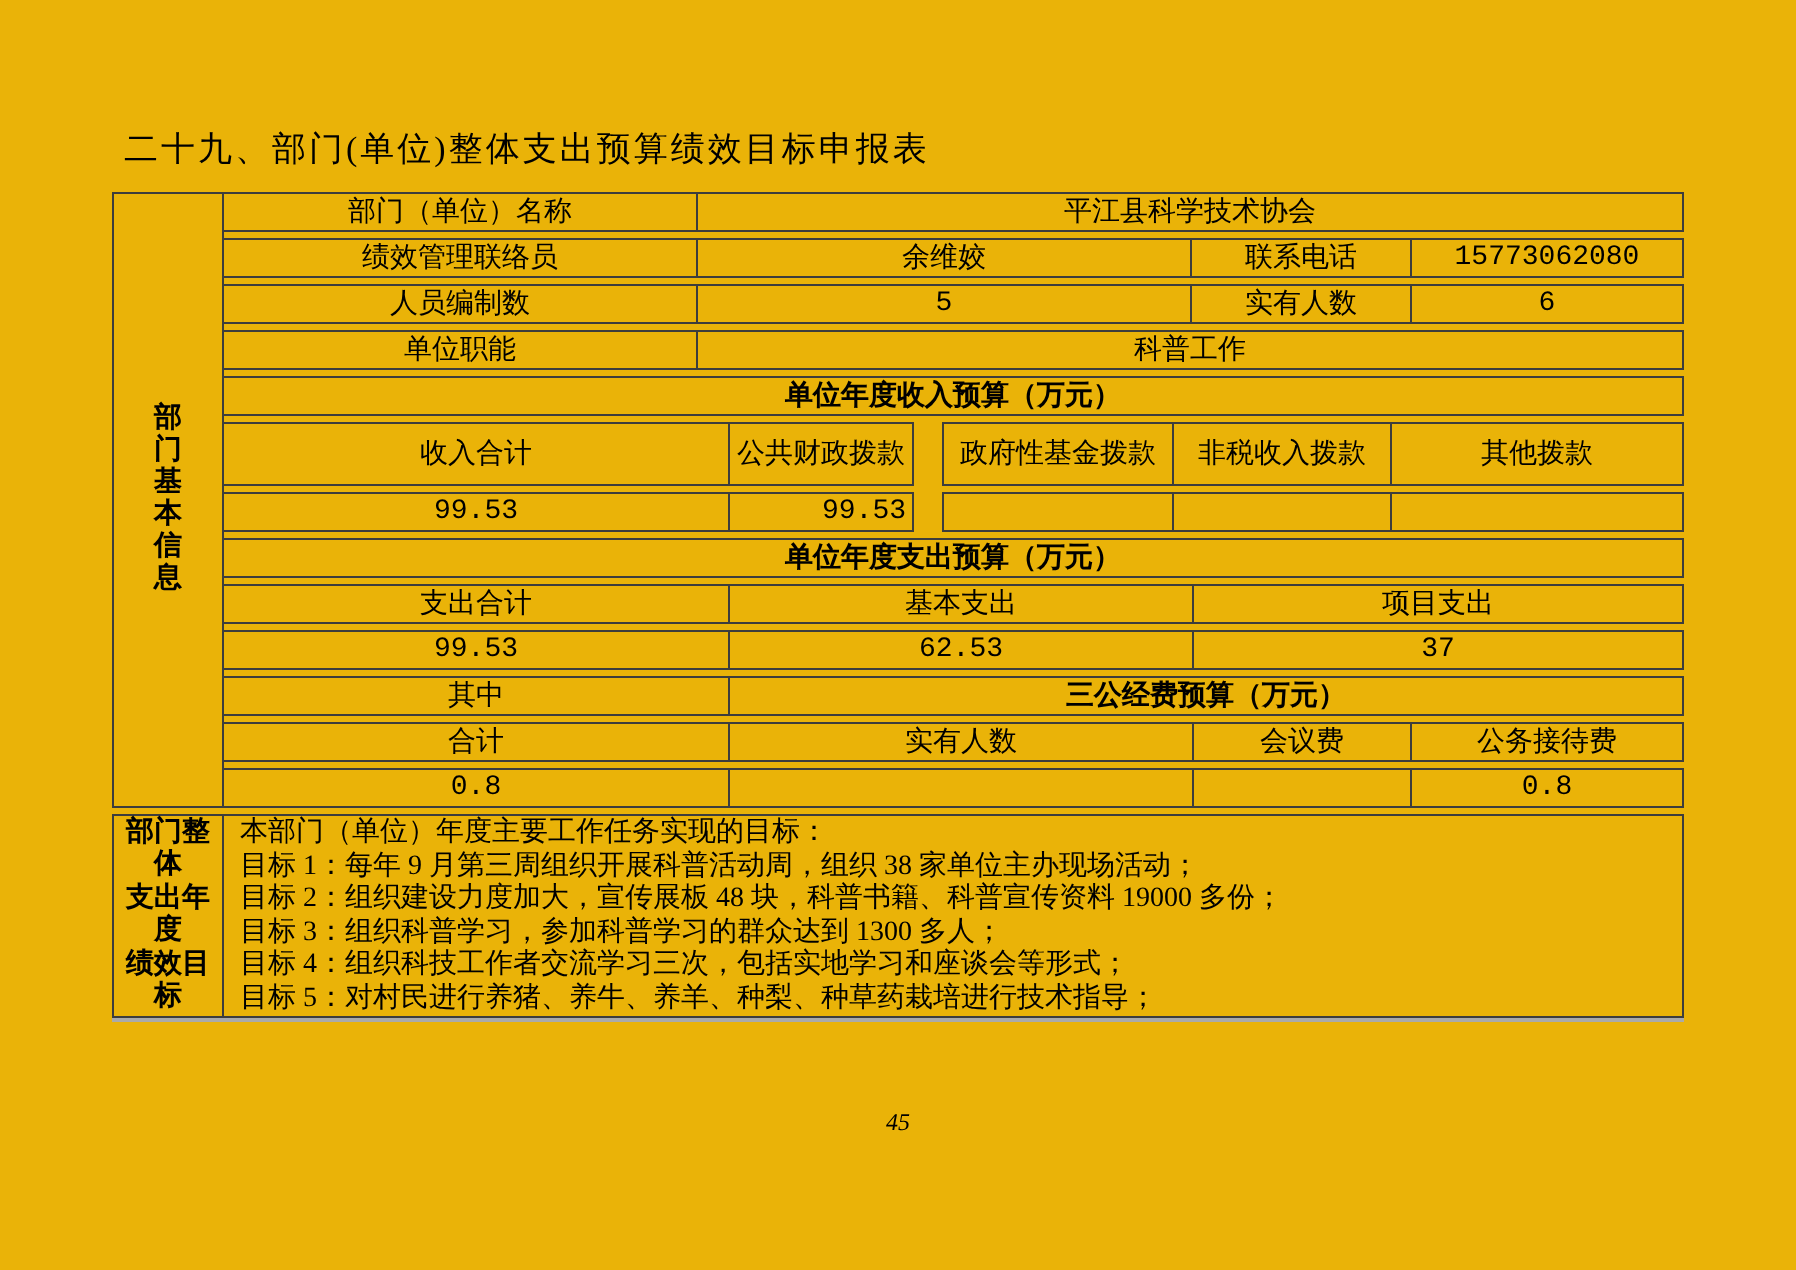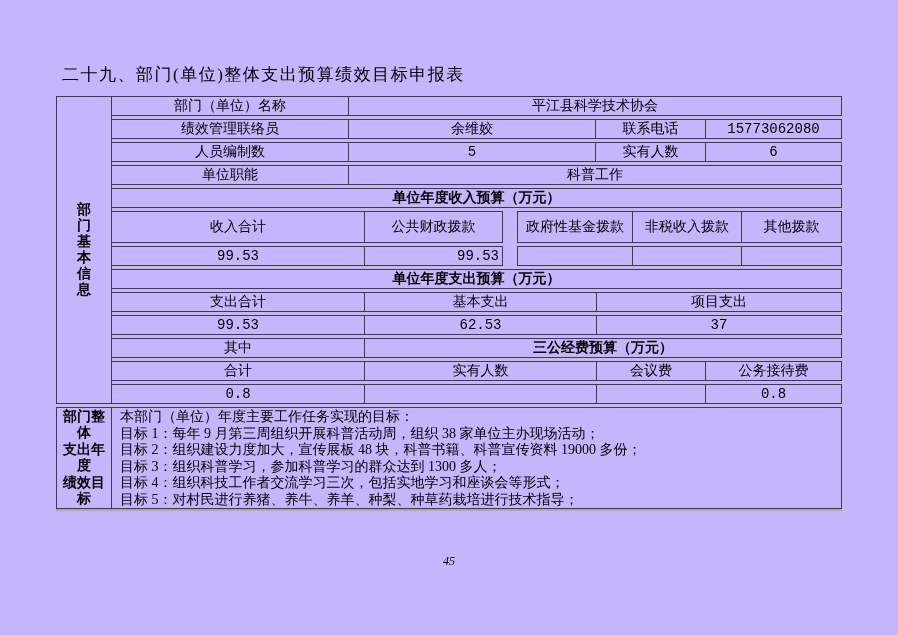--- a/index.html
+++ b/index.html
@@ -2,21 +2,21 @@
 <html><head>
 <meta charset="utf-8">
 <style>
   * { margin:0; padding:0; box-sizing:border-box; }
   html, body { width:898px; height:635px; }
   body {
     background:#ffffff;
     color:#000;
     font-family:"Liberation Serif","DejaVu Serif",serif;
   }
-  .page { position:relative; width:898px; height:635px; background:#c4b5fd; overflow:hidden; }
+  .page { position:relative; width:898px; height:635px; background:#eab308; overflow:hidden; }
 
   .doc-title {
     position:absolute; left:62px; top:63px;
     font-size:17px; font-weight:400; letter-spacing:1.5px; white-space:nowrap;
   }
 
   .table-wrap { position:absolute; left:56px; top:96px; width:786px; display:flex; }
 
   
   .left-col { width:56px; display:flex; flex-direction:column; flex:none; }
@@ -48,21 +48,21 @@
   .cell.bold { font-weight:bold; }
   .cell.right { justify-content:flex-end; padding-right:3px; }
   .cell.fill { flex:1; }
 
   
   .c-a { width:238px; flex:none; }
   .c-b { width:248px; flex:none; }
   .c-c { width:111px; flex:none; }
   
   .c-i1 { width:254px; flex:none; }
-  .c-i2 { width:139px; flex:none; }
+  .c-i2 { width:93px; flex:none; }
   .c-i3 { width:116px; flex:none;margin-left:14px; }
   .c-i4 { width:110px; flex:none; }
   
   .c-s1 { width:254px; flex:none; }
   .c-s2 { width:233px; flex:none; }
   
   .c-t3 { width:110px; flex:none; }
 
   .goals-cell {
     border:1px solid #3d3d3d; flex:1;

